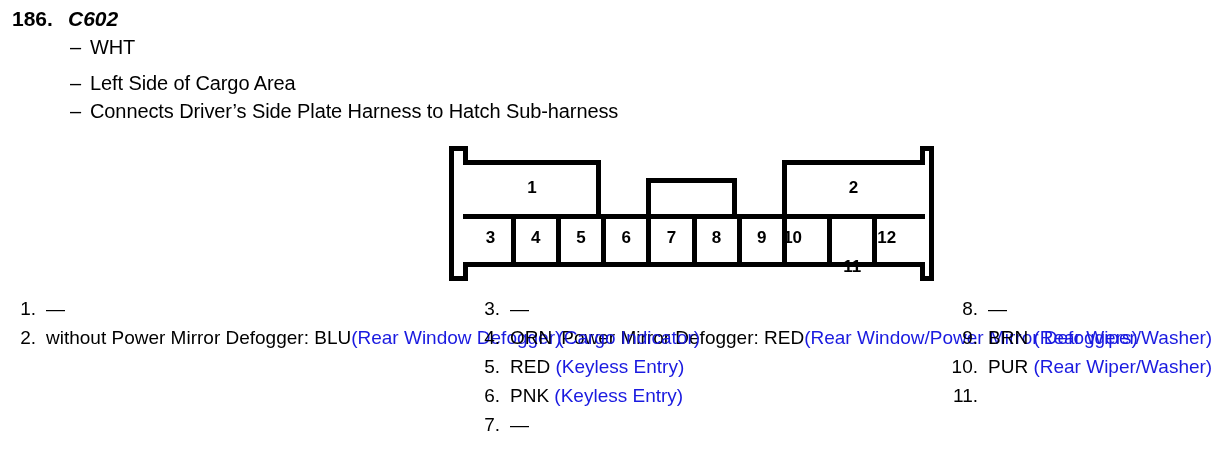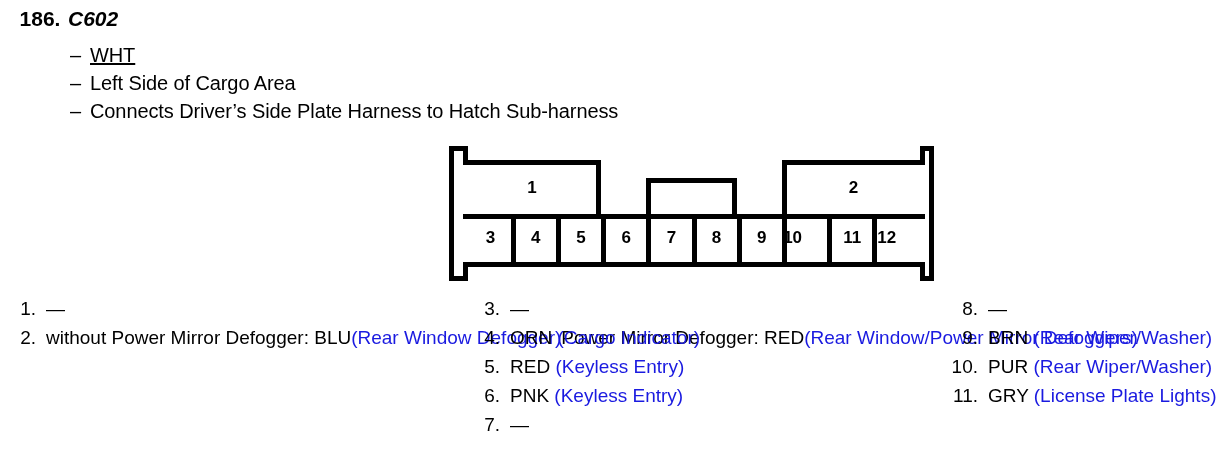--- a/index.html
+++ b/index.html
@@ -28,38 +28,37 @@
     left: 12px;
     top: 7px;
     font-size: 21px;
     font-weight: bold;
     letter-spacing: 0px;
     white-space: nowrap;
   }
   #title-number {
     display: inline-block;
     min-width: 56px;
-    text-align: center;
   }
   #title-name {
     display: inline-block;
     font-style: italic;
   }
   .header-bullet {
     position: absolute;
     left: 70px;
     font-size: 20px;
     white-space: nowrap;
     letter-spacing: -0.1px;
   }
   .header-bullet .dash {
     display: inline-block;
     width: 20px;
   }
-  #hb0 { top: 44px; text-decoration: underline; }
+  #hb0 { top: 36px; }
   #hb1 { top: 72px; }
   #hb2 { top: 100px; }
 
   
   #connector-diagram {
     position: absolute;
     left: 460px;
     top: 146px;
     width: 475px;
     height: 140px;
@@ -183,21 +182,21 @@
     </div>
   <div id="pin-layer">
       <div class="pin-cell" style="left: 8px; width: 45.2px;">3</div>
       <div class="pin-cell" style="left: 53.2px; width: 45.2px;">4</div>
       <div class="pin-cell" style="left: 98.4px; width: 45.2px;">5</div>
       <div class="pin-cell" style="left: 143.6px; width: 45.2px;">6</div>
       <div class="pin-cell" style="left: 188.8px; width: 45.2px;">7</div>
       <div class="pin-cell" style="left: 234px; width: 45.2px;">8</div>
       <div class="pin-cell" style="left: 279.2px; width: 45.2px;">9</div>
       <div class="pin-cell" style="left: 310px; width: 45.2px;">10</div>
-      <div class="pin-cell" style="left: 369.6px; width: 45.2px;">11</div>
+      <div class="pin-cell" style="left: 369.6px; width: 45.2px; margin-top: 29px;">11</div>
       <div class="pin-cell" style="left: 391px; width: 45.2px; text-align: right;">12</div>
     </div>
 </div>
 
 <div class="legend-col" id="legend-col-0">
     <div class="legend-entry">
       <span class="legend-num">1.</span>
       <span class="legend-body"><span class="legend-line"><span>—</span></span></span>
     </div>
     <div class="legend-entry">
@@ -235,15 +234,14 @@
     <div class="legend-entry">
       <span class="legend-num">9.</span>
       <span class="legend-body"><span class="legend-line"><span>BRN </span><span class="blue">(Rear Wiper/Washer)</span></span></span>
     </div>
     <div class="legend-entry">
       <span class="legend-num">10.</span>
       <span class="legend-body"><span class="legend-line"><span>PUR </span><span class="blue">(Rear Wiper/Washer)</span></span></span>
     </div>
     <div class="legend-entry">
       <span class="legend-num">11.</span>
-      <span class="legend-body"><span class="legend-line"><span>GRY </span><span class="blue">(License Plate Lights)</span></span></span>
     </div>
   </div>
 
 </body></html>

